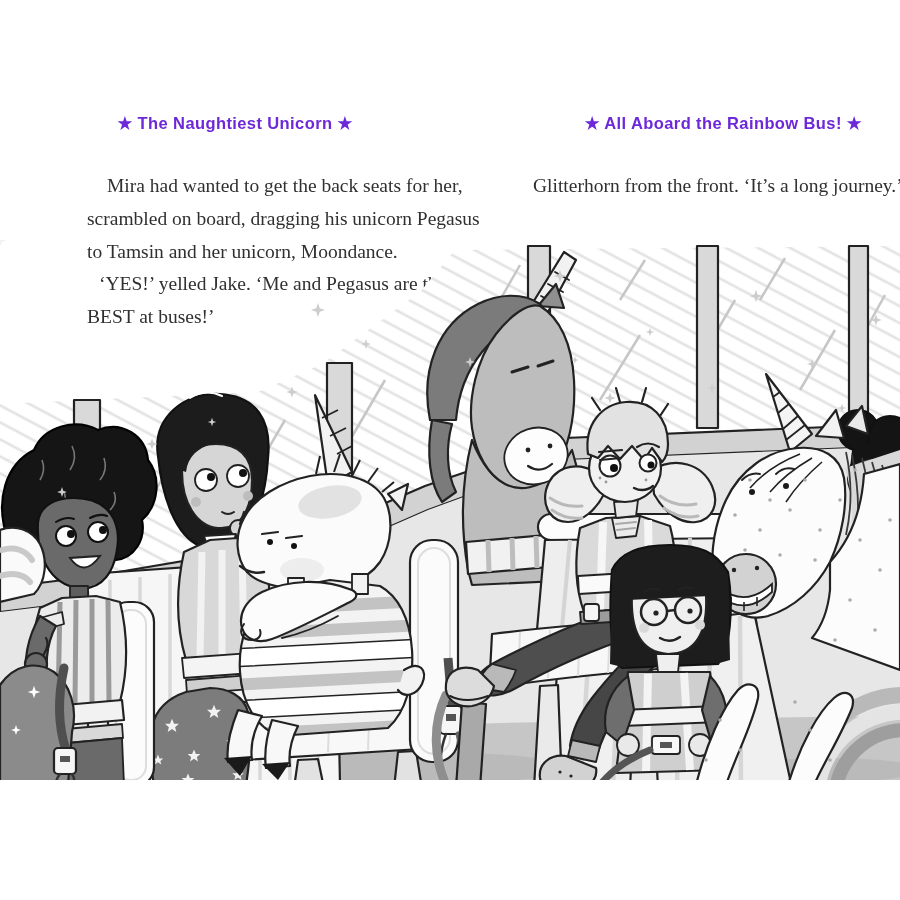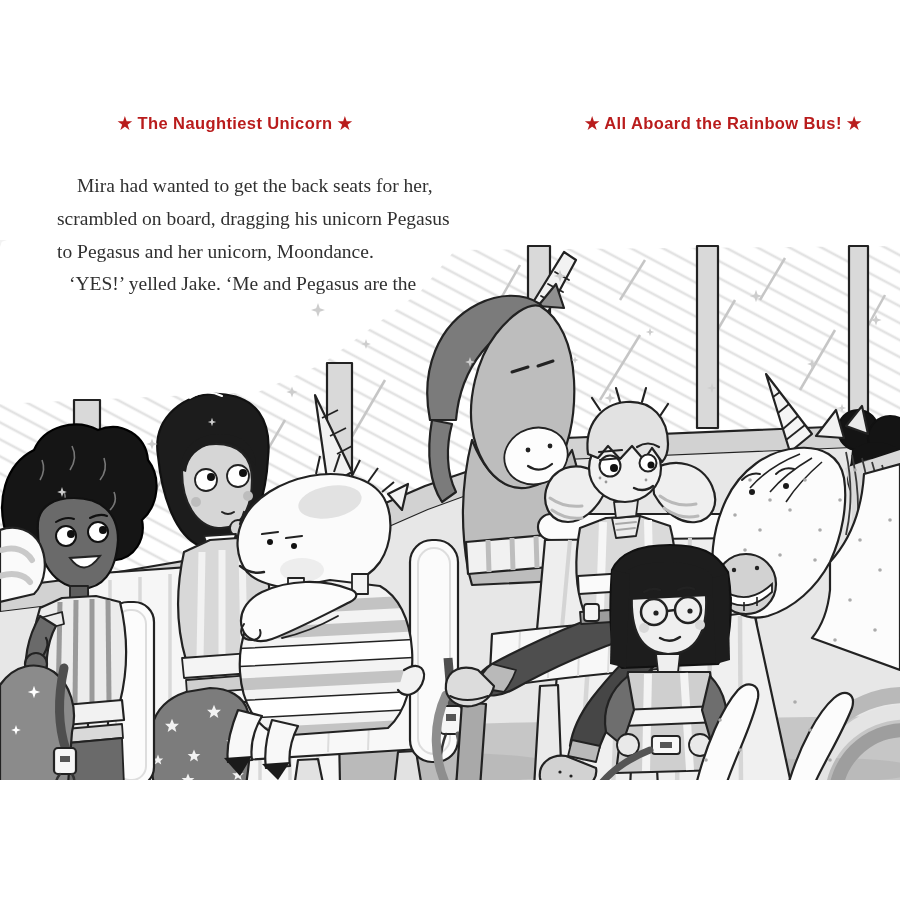--- a/index.html
+++ b/index.html
@@ -3,52 +3,54 @@
 <meta charset="utf-8">
 <style>
   html,body{margin:0;padding:0;}
   body{
     width:900px;height:900px;position:relative;background:#ffffff;
     font-family:"Liberation Serif", serif;overflow:hidden;
   }
   .running-head{
     position:absolute;top:114px;width:380px;text-align:center;
     font-family:"Liberation Sans", sans-serif;font-weight:bold;
-    font-size:16.5px;color:#b91c1c;letter-spacing:.4px;
+    font-size:16.5px;color:#6d28d9;letter-spacing:.4px;
   }
   #head-left{left:45px;}
   #head-right{left:482px;text-align:right;}
   .text-block{
     position:absolute;top:170px;font-size:19.5px;color:#303030;
     line-height:32.8px;
   }
   #text-left{left:57px;width:385px;}
   #text-right{left:503px;width:390px;}
-  .line{white-space:nowrap;}
+  .line{white-space:nowrap;margin-left:30px;}
   .indent{text-indent:20px;}
   .indent-sm{text-indent:12px;}
   #illustration{position:absolute;left:0;top:240px;width:900px;height:540px;}
   .ln{stroke:#222;stroke-width:2.2;stroke-linejoin:round;stroke-linecap:round;}
   .ln18{stroke:#222;stroke-width:1.8;stroke-linejoin:round;stroke-linecap:round;}
   .thin{stroke-linecap:round;fill:none;}
 </style>
 </head>
 <body>
 
 <div class="running-head" id="head-left">★ The Naughtiest Unicorn ★</div>
 <div class="running-head" id="head-right">★ All Aboard the Rainbow Bus! ★</div>
 
 <div class="text-block" id="text-left">
   <div class="line indent">Mira had wanted to get the back seats for her,</div>
   <div class="line">scrambled on board, dragging his unicorn Pegasus</div>
-  <div class="line">to Pegasus and her unicorn, Moondance.</div>
+  <div class="line">to Tamsin and her unicorn, Moondance.</div>
   <div class="line indent-sm">‘YES!’ yelled Jake. ‘Me and Pegasus are the</div>
+  <div class="line">BEST at buses!’</div>
 </div>
 
 <div class="text-block" id="text-right">
+  <div class="line">Glitterhorn from the front. ‘It’s a long journey.’</div>
 </div>
 
 <svg id="illustration" viewBox="0 0 900 540" role="img" aria-label="Black-and-white illustration of children and unicorns in high-vis vests riding a school bus: a grumpy unicorn in a striped vest sits on a seat, a grey unicorn stands by the window, a spotted white unicorn grins on the right, while four children sit among the bus seats under sparkling windows">
   <defs>
     <pattern id="hatch" patternUnits="userSpaceOnUse" width="15" height="15" patternTransform="rotate(-62)">
       <rect width="15" height="15" fill="#ffffff"></rect>
       <line x1="4" y1="0" x2="4" y2="15" stroke="#e3e3e3" stroke-width="2.6"></line>
     </pattern>
     <path id="spark" d="M0,-7 L1.8,-1.8 L7,0 L1.8,1.8 L0,7 L-1.8,1.8 L-7,0 L-1.8,-1.8 Z"></path>
     <path id="star5" d="M0,-6 L1.7,-1.8 L5.8,-1.8 L2.6,1 L3.6,5 L0,2.6 L-3.6,5 L-2.6,1 L-5.8,-1.8 L-1.7,-1.8 Z"></path>

